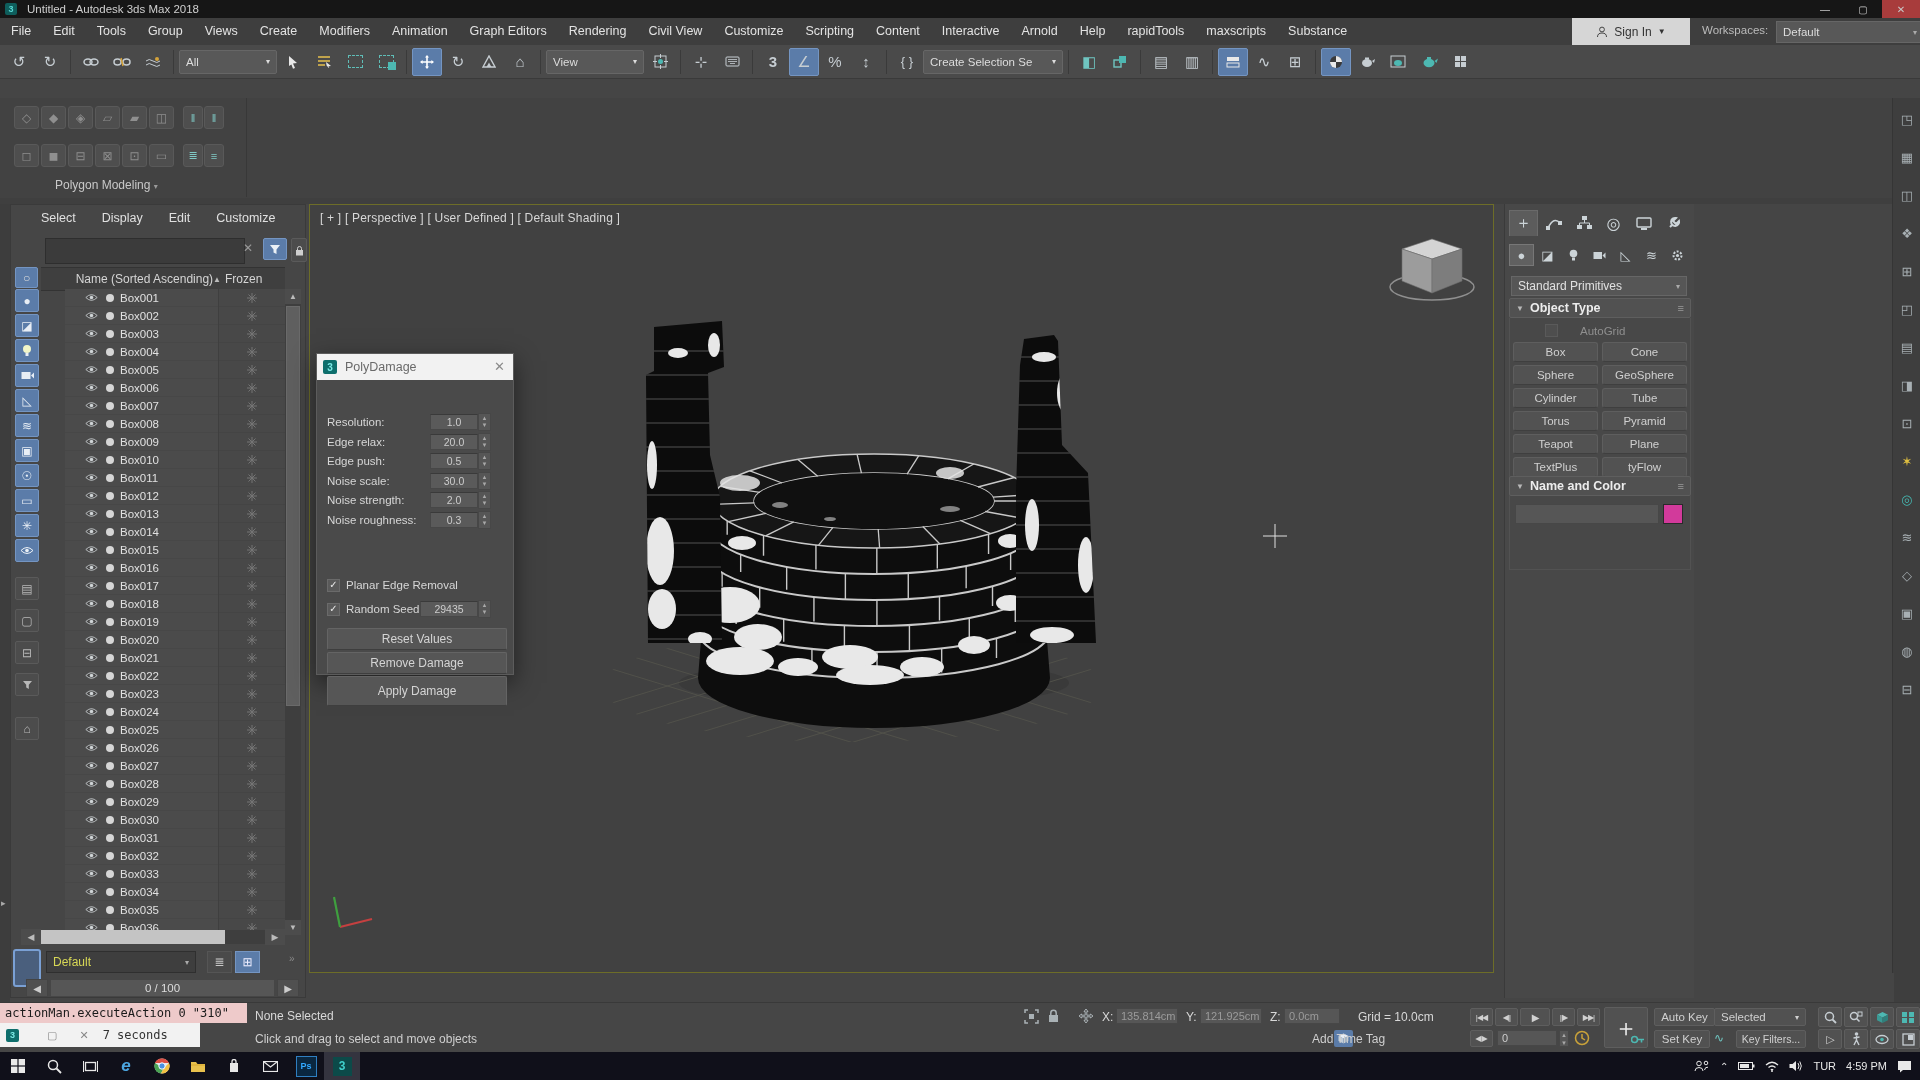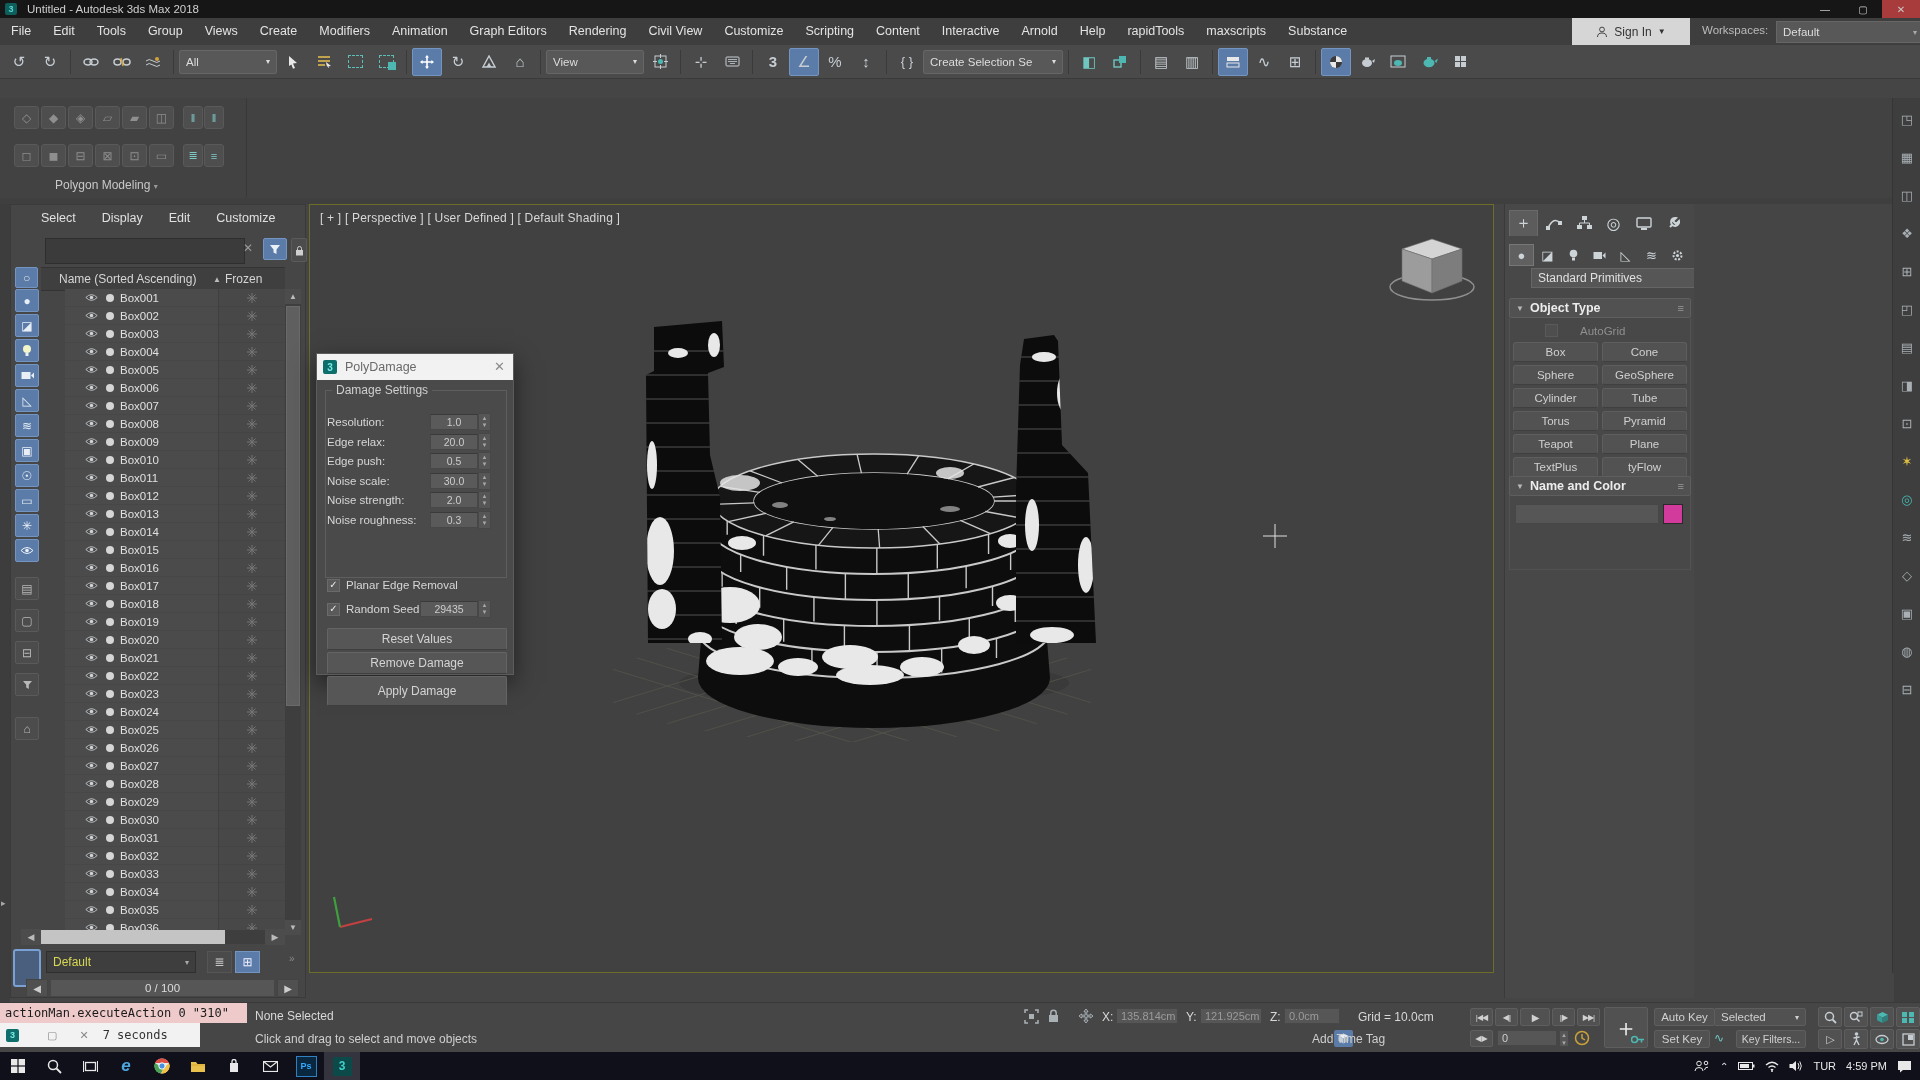--- a/index.html
+++ b/index.html
@@ -107,22 +107,22 @@
   .chk{width:11px;height:11px;background:#5a5a5a;border:1px solid #6a6a6a;color:#e8e8e8;font-size:10px;line-height:10px;
         display:flex;align-items:center;justify-content:center;}
   .dbtn{position:absolute;left:10px;width:178px;background:#565656;border:1px solid #646464;border-bottom-color:#3e3e3e;
         border-radius:2px;color:#d4d4d4;font-size:12px;display:flex;align-items:center;justify-content:center;}
   
   .cpanel{left:1504px;top:204px;width:190px;height:794px;background:#484848;border-left:1px solid #3a3a3a;box-sizing:border-box;}
   .cptab{position:absolute;top:6px;width:29px;height:26px;display:flex;align-items:center;justify-content:center;color:#ccd4d8;font-size:16px;}
   .cptab.active{background:#5c5c5c;border:1px solid #6a6a6a;border-bottom:none;box-sizing:border-box;}
   .cpcat{position:absolute;top:40px;width:25px;height:22px;display:flex;align-items:center;justify-content:center;color:#ccd4d8;font-size:13px;}
   .cpcat.active{background:#606060;border:1px solid #777;box-sizing:border-box;}
-  .cpdd{position:absolute;left:6px;top:64px;width:176px;height:20px;background:#565656;border:1px solid #666;
-        display:flex;align-items:center;justify-content:space-between;padding:0 6px;box-sizing:border-box;color:#e0e0e0;font-size:12px;margin-left:20px;}
+  .cpdd{position:absolute;left:6px;top:72px;width:176px;height:20px;background:#565656;border:1px solid #666;
+        display:flex;align-items:center;justify-content:space-between;padding:0 6px;box-sizing:border-box;color:#e0e0e0;font-size:12px;}
   .rollout{position:absolute;left:4px;width:182px;background:#515151;border:1px solid #5e5e5e;border-radius:2px;height:20px;
         display:flex;align-items:center;box-sizing:border-box;}
   .rollout .arr{color:#b8b8b8;font-size:8px;margin:0 6px;}
   .rollout .t{font-weight:bold;font-size:12.5px;color:#ececec;flex:1;}
   .rollout .h{color:#9a9a9a;margin-right:6px;font-size:11px;}
   .otgrid{position:absolute;left:8px;top:138px;width:174px;display:grid;grid-template-columns:85px 85px;gap:3px 4px;}
   .otbtn{height:18px;background:#525252;border:1px solid #5e5e5e;border-bottom-color:#3f3f3f;border-radius:3px;
         color:#d0d0d0;font-size:11.5px;display:flex;align-items:center;justify-content:center;}
   .void{left:1694px;top:204px;width:198px;height:794px;background:#454545;}
   
@@ -411,21 +411,21 @@
           <path d="M1,1 H11 L7.5,5.5 V10 L4.5,8.5 V5.5 Z" fill="#eaf0f6"></path>
         </svg>
     </div>
     <div class="exbtn" style="left:280px;top:33px;background:#4c4c4c;border:1px solid #5a5a5a;width:14px;">
       <svg width="9" height="11">
           <rect x="1" y="5" width="7" height="5.5" fill="#cfcfcf"></rect>
           <path d="M2.5,5 V3.5 A2,2 0 0 1 6.5,3.5 V5" stroke="#cfcfcf" fill="none"></path>
         </svg>
     </div>
     <div class="exhead">
-      <span style="margin-left:18px;flex:1;">Name (Sorted Ascending)</span>
+      <span style="margin-left:18px;flex:1;text-align:right;">Name (Sorted Ascending)</span>
       <span style="font-size:8px;color:#bbb;margin-right:4px;">▲</span>
       <span style="width:60px;">Frozen</span>
     </div>
     <div class="exbtn blue" style="left:4px;top:62px;width:23px;height:21px;">○</div>
 
     <div class="stripico" style="left:4px;top:84px;">●</div>
     <div class="stripico" style="left:4px;top:109px;">◪</div>
     <div class="stripico" style="left:4px;top:134px;">
       <svg width="10" height="13">
           <circle cx="5" cy="5" r="4" fill="#f2f6c8"></circle>
@@ -1252,23 +1252,20 @@
       </svg>
     <div class="vplabel">[ + ] [ Perspective ] [ User Defined ] [ Default Shading ]</div>
   </div>
 
   <div class="a dialog">
     <div class="dtitle">
       <div class="ico">3</div>
       <div class="t">PolyDamage</div>
       <div class="x">✕</div>
     </div>
-    <div class="dgroup">
-      <div class="dgrouptitle">Damage Settings</div>
-    </div>
     <div id="dfields">
       
     
       
     
       
     
       
     
       

